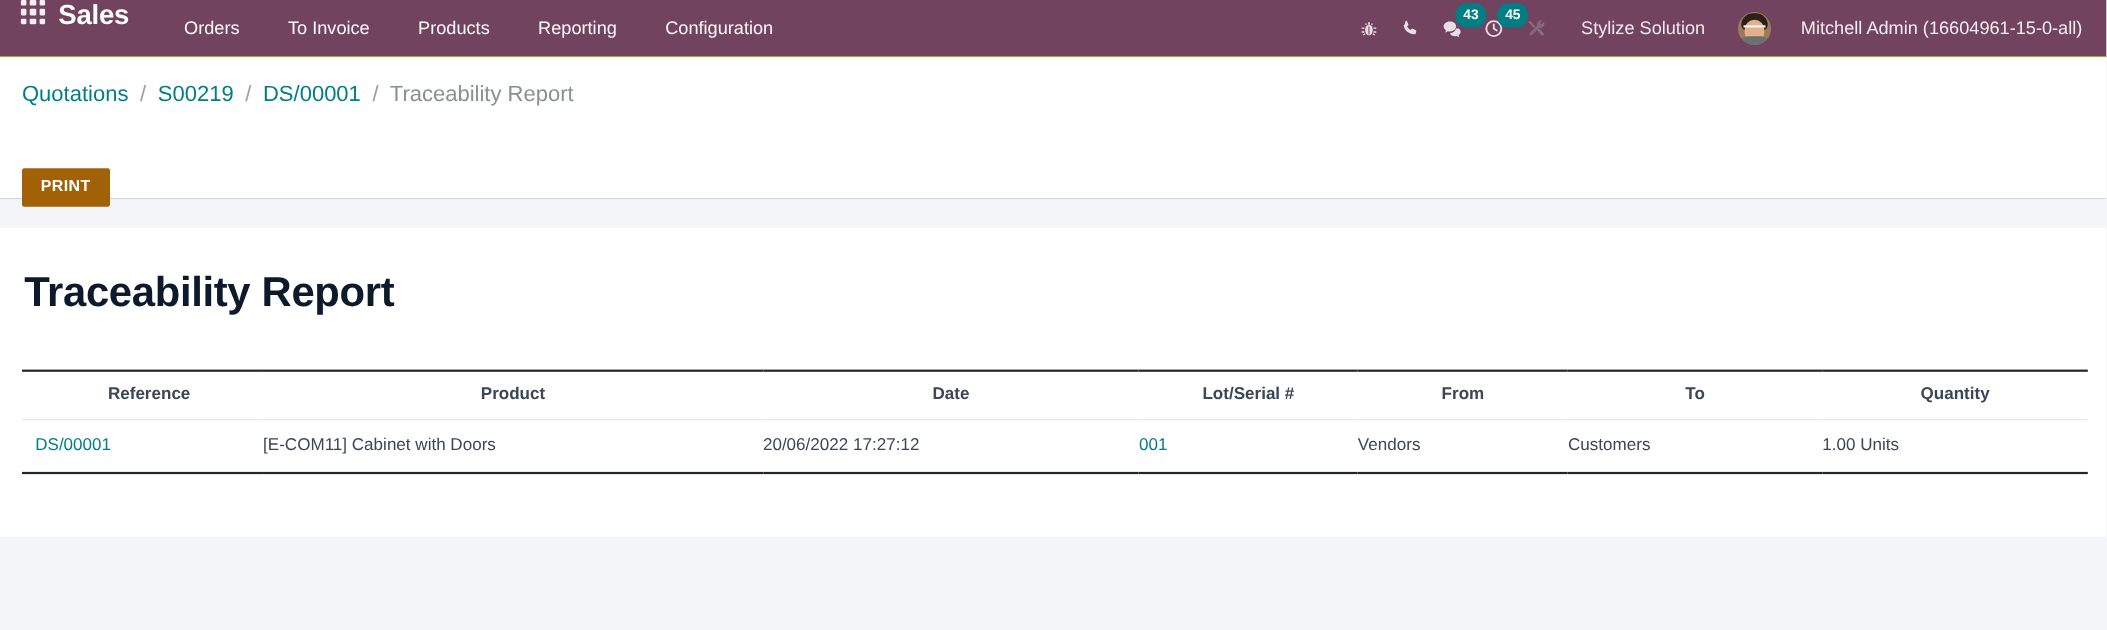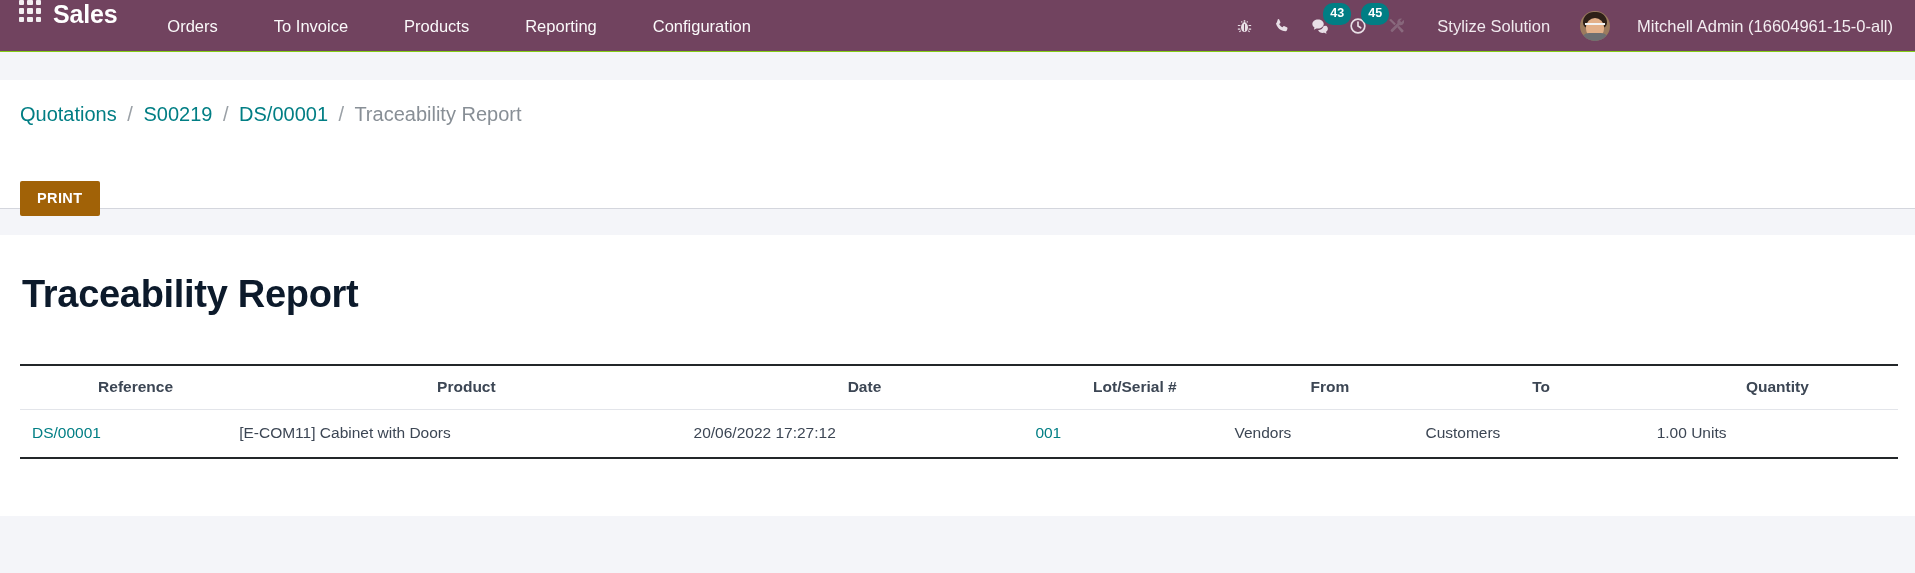--- a/index.html
+++ b/index.html
@@ -40,21 +40,21 @@
     color: #ffffff;
     font-size: 25px;
     font-weight: bold;
     letter-spacing: -0.2px;
     margin-right: 28px;
     white-space: nowrap;
   }
   .menu {
     display: flex;
     align-items: center;
-    gap: 12px;
+    gap: 0px;
   }
   .menu-item {
     color: #ffffff;
     font-size: 16.5px;
     padding: 0 22px;
     line-height: 52px;
     white-space: nowrap;
     cursor: pointer;
     opacity: 0.97;
   }
@@ -133,21 +133,20 @@
     color: #f3edf1;
     font-size: 16.5px;
   }
 
   
   .control-panel {
     background: #ffffff;
     padding: 0;
     height: 128px;
     position: relative;
-    margin-top: 28px;
   }
   .breadcrumb {
     padding: 22px 0 0 20px;
     font-size: 20px;
     line-height: 1.25;
     white-space: nowrap;
   }
   .bc-link {
     color: #017e84;
     text-decoration: none;

